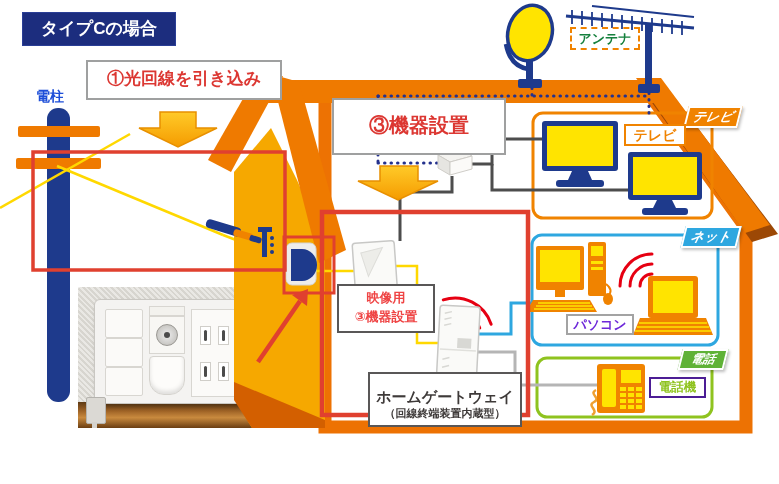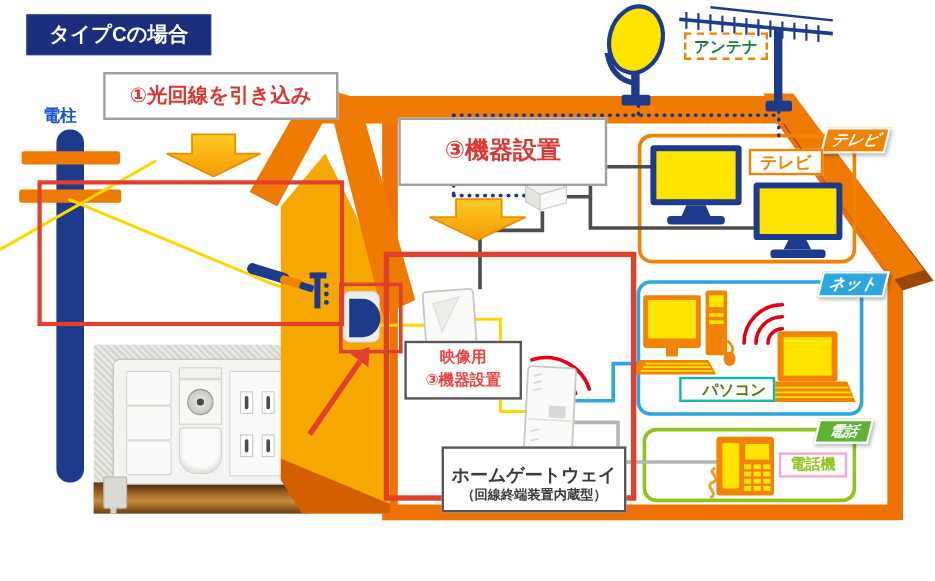--- a/index.html
+++ b/index.html
@@ -1,21 +1,21 @@
 <!DOCTYPE html>
 <html><head>
 <meta charset="utf-8">
 <style>
   html,body{margin:0;padding:0;background:#fff;}
   #stage{position:relative;width:779px;height:484px;background:#fff;overflow:hidden;
          font-family:"Liberation Sans","DejaVu Sans",sans-serif;border-radius:14px;}
   #art{position:absolute;left:0;top:0;z-index:5;pointer-events:none;}
   .lbl{position:absolute;z-index:10;}
   .wbox{position:absolute;background:#fff;border:2px solid #9FA0A0;color:#DC3732;
-        font-weight:bold;text-align:center;z-index:10;}
+        font-weight:bold;text-align:center;z-index:10;font-family:Liberation Mono, monospace;}
   .titlebox{position:absolute;background:#1C2D7E;color:#fff;font-weight:bold;
         text-align:center;z-index:10;border:1px solid #2A3E96;}
   .tab{position:absolute;color:#fff;font-weight:bold;font-style:italic;text-align:center;
         border:2px solid #fff;transform:skewX(-14deg);box-shadow:2px 2px 3px rgba(0,0,0,.25);
         z-index:10;font-size:13px;}
   .devlabel{position:absolute;background:#fff;font-weight:bold;text-align:center;z-index:10;}
   .photo{position:absolute;left:78px;top:287px;width:180px;height:141px;z-index:1;
          background:#DEDCD6;border-radius:2px;
          background-image:repeating-linear-gradient(45deg,rgba(255,255,255,.35) 0 2px,rgba(0,0,0,.03) 2px 4px);}
   .shelf{position:absolute;left:0;bottom:0;width:100%;height:26px;
@@ -299,22 +299,22 @@
 
   <div class="lbl" style="left:36px;top:88px;color:#1d4ed8;font-weight:bold;font-size:14px;">電柱</div>
 
   <div class="lbl" style="left:570px;top:27px;width:66px;height:19px;line-height:19px;border:2px dashed #F08300;color:#15803d;font-weight:bold;font-size:13px;text-align:center;">アンテナ</div>
 
   <div class="tab" style="left:686px;top:106px;width:50px;height:18px;line-height:18px;background:#F08300;">テレビ</div>
   <div class="tab" style="left:683px;top:226px;width:52px;height:18px;line-height:18px;background:#2EA7E0;">ネット</div>
   <div class="tab" style="left:680px;top:349px;width:42px;height:17px;line-height:17px;background:#5FB236;font-size:12px;">電話</div>
 
   <div class="devlabel" style="left:624px;top:124px;width:58px;height:18px;line-height:18px;border:2px solid #F08300;color:#F08300;font-size:14px;">テレビ</div>
-  <div class="devlabel" style="left:566px;top:314px;width:64px;height:17px;line-height:17px;border:2px solid #14b8a6;color:#4d7c0f;font-size:13px;padding-left:12px;">パソコン</div>
-  <div class="devlabel" style="left:649px;top:377px;width:53px;height:17px;line-height:17px;border:2px solid #f9a8d4;color:#8FC31F;font-size:12.5px;">電話機</div>
+  <div class="devlabel" style="left:566px;top:314px;width:64px;height:17px;line-height:17px;border:2px solid #a3a3a3;color:#6d28d9;font-size:13px;">パソコン</div>
+  <div class="devlabel" style="left:649px;top:377px;width:53px;height:17px;line-height:17px;border:2px solid #4c1d95;color:#8FC31F;font-size:12.5px;">電話機</div>
 
   <div class="devlabel" style="left:337px;top:284px;width:94px;height:42px;border:2px solid #595757;color:#ef4444;font-size:13px;line-height:1.45;padding-top:3px;">
     <div>映像用</div>
     <div>③機器設置</div>
   </div>
 
   <div class="devlabel" style="left:368px;top:372px;width:150px;height:37px;border:2px solid #595757;color:#3E3A39;padding-top:14px;">
     <div style="font-size:15px;line-height:1.25;">ホームゲートウェイ</div>
     <div style="font-size:11px;line-height:1.2;">（回線終端装置内蔵型）</div>
   </div>

